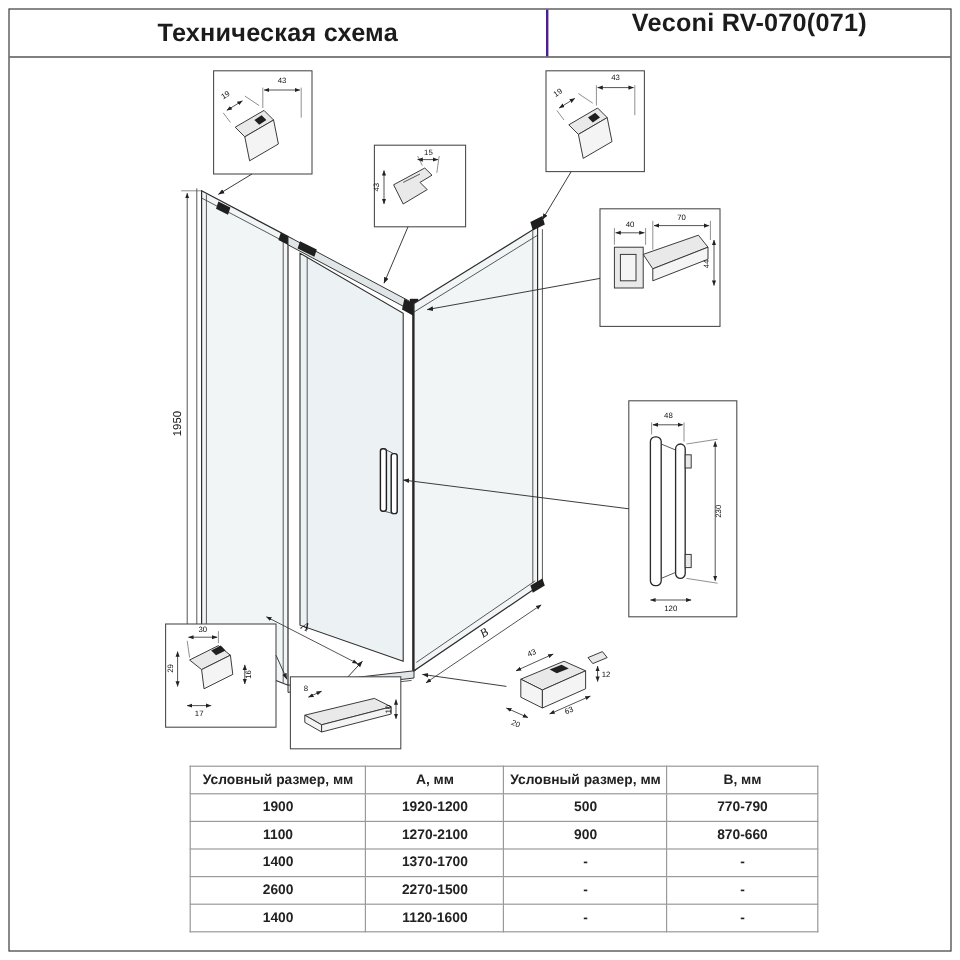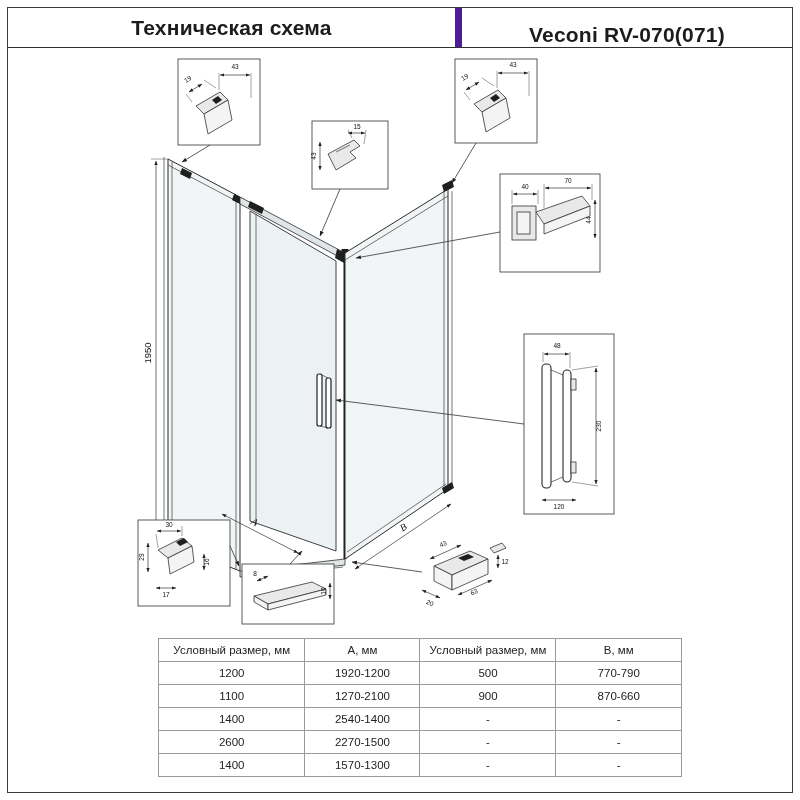--- a/index.html
+++ b/index.html
@@ -7,44 +7,44 @@
     width:800px;height:800px;position:relative;background:#fff;
     font-family:"Liberation Sans", sans-serif;color:#1c1c1c;overflow:hidden;
   }
   .frame{position:absolute;inset:7px;border:1px solid #3a3a3a;pointer-events:none;}
   .header{
     position:absolute;left:8px;right:8px;top:8px;height:39px;
     display:flex;align-items:center;border-bottom:1px solid #2e2e2e;
   }
   .header .h-left{
     width:57%;height:100%;display:flex;align-items:center;justify-content:center;
-    border-right:7px solid #4c1d95;
+    border-right:2px solid #4c1d95;
   }
-  .header .h-right{flex:1;height:100%;display:flex;align-items:flex-end;justify-content:center;}
+  .header .h-right{flex:1;height:100%;display:flex;align-items:flex-start;justify-content:center;}
   .header span{font-size:21px;font-weight:700;letter-spacing:.2px;}
   .drawing{position:absolute;left:6px;top:48px;}
   .s07{stroke:#3a3a3a;stroke-width:.7;fill:none;}
   .glass{fill:#f1f5f6;stroke:#2d2d2d;stroke-width:1;}
   .glass2{fill:#ecf2f4;stroke:#2d2d2d;stroke-width:.9;}
   .band{fill:#e0e5e7;stroke:#2d2d2d;stroke-width:.8;}
   .prof{fill:#e9e9e9;stroke:#333;stroke-width:.8;}
   .prof2{fill:#f4f4f4;stroke:#333;stroke-width:.8;}
   .dark{fill:#1f1f1f;stroke:none;}
   .box{fill:#fff;stroke:#4a4a4a;stroke-width:.9;}
   .dim{stroke:#333;stroke-width:.7;fill:none;marker-start:url(#arw);marker-end:url(#arw);}
   .ext{stroke:#555;stroke-width:.55;fill:none;}
   .ldr{stroke:#333;stroke-width:.8;fill:none;marker-end:url(#arw);}
   text{fill:#111;}
   .dts{font-size:6.5px;text-anchor:middle;font-family:"Liberation Sans",sans-serif;}
   .ab{font-size:10px;font-style:italic;text-anchor:middle;font-family:"Liberation Serif",serif;}
   .big{font-size:9.5px;text-anchor:middle;font-family:"Liberation Sans",sans-serif;}
 
   .table-wrap{position:absolute;left:158px;top:638px;width:524px;}
   table{border-collapse:collapse;width:100%;font-size:11.5px;color:#222;}
-  th,td{border:1px solid #9a9a9a;text-align:center;padding:4px 4px;font-weight:400;height:14px;}
+  th,td{border:1px solid #9a9a9a;text-align:center;padding:4px 4px;font-weight:700;height:14px;}
 </style>
 </head>
 <body>
 
 <div class="frame"></div>
 
 <div class="header">
   <div class="h-left">
     <span>Техническая схема</span>
   </div>
@@ -258,44 +258,44 @@
     <thead>
       <tr>
         <th>Условный размер, мм</th>
         <th>А, мм</th>
         <th>Условный размер, мм</th>
         <th>В, мм</th>
       </tr>
     </thead>
     <tbody>
       <tr>
-        <td>1200</td>
+        <td>1900</td>
         <td>1920-1200</td>
         <td>500</td>
         <td>770-790</td>
       </tr>
       <tr>
         <td>1100</td>
         <td>1270-2100</td>
         <td>900</td>
         <td>870-660</td>
       </tr>
       <tr>
         <td>1400</td>
-        <td>2540-1400</td>
+        <td>1370-1700</td>
         <td>-</td>
         <td>-</td>
       </tr>
       <tr>
         <td>2600</td>
         <td>2270-1500</td>
         <td>-</td>
         <td>-</td>
       </tr>
       <tr>
         <td>1400</td>
-        <td>1570-1300</td>
+        <td>1120-1600</td>
         <td>-</td>
         <td>-</td>
       </tr>
     </tbody>
   </table>
 </div>
 
 </body></html>

